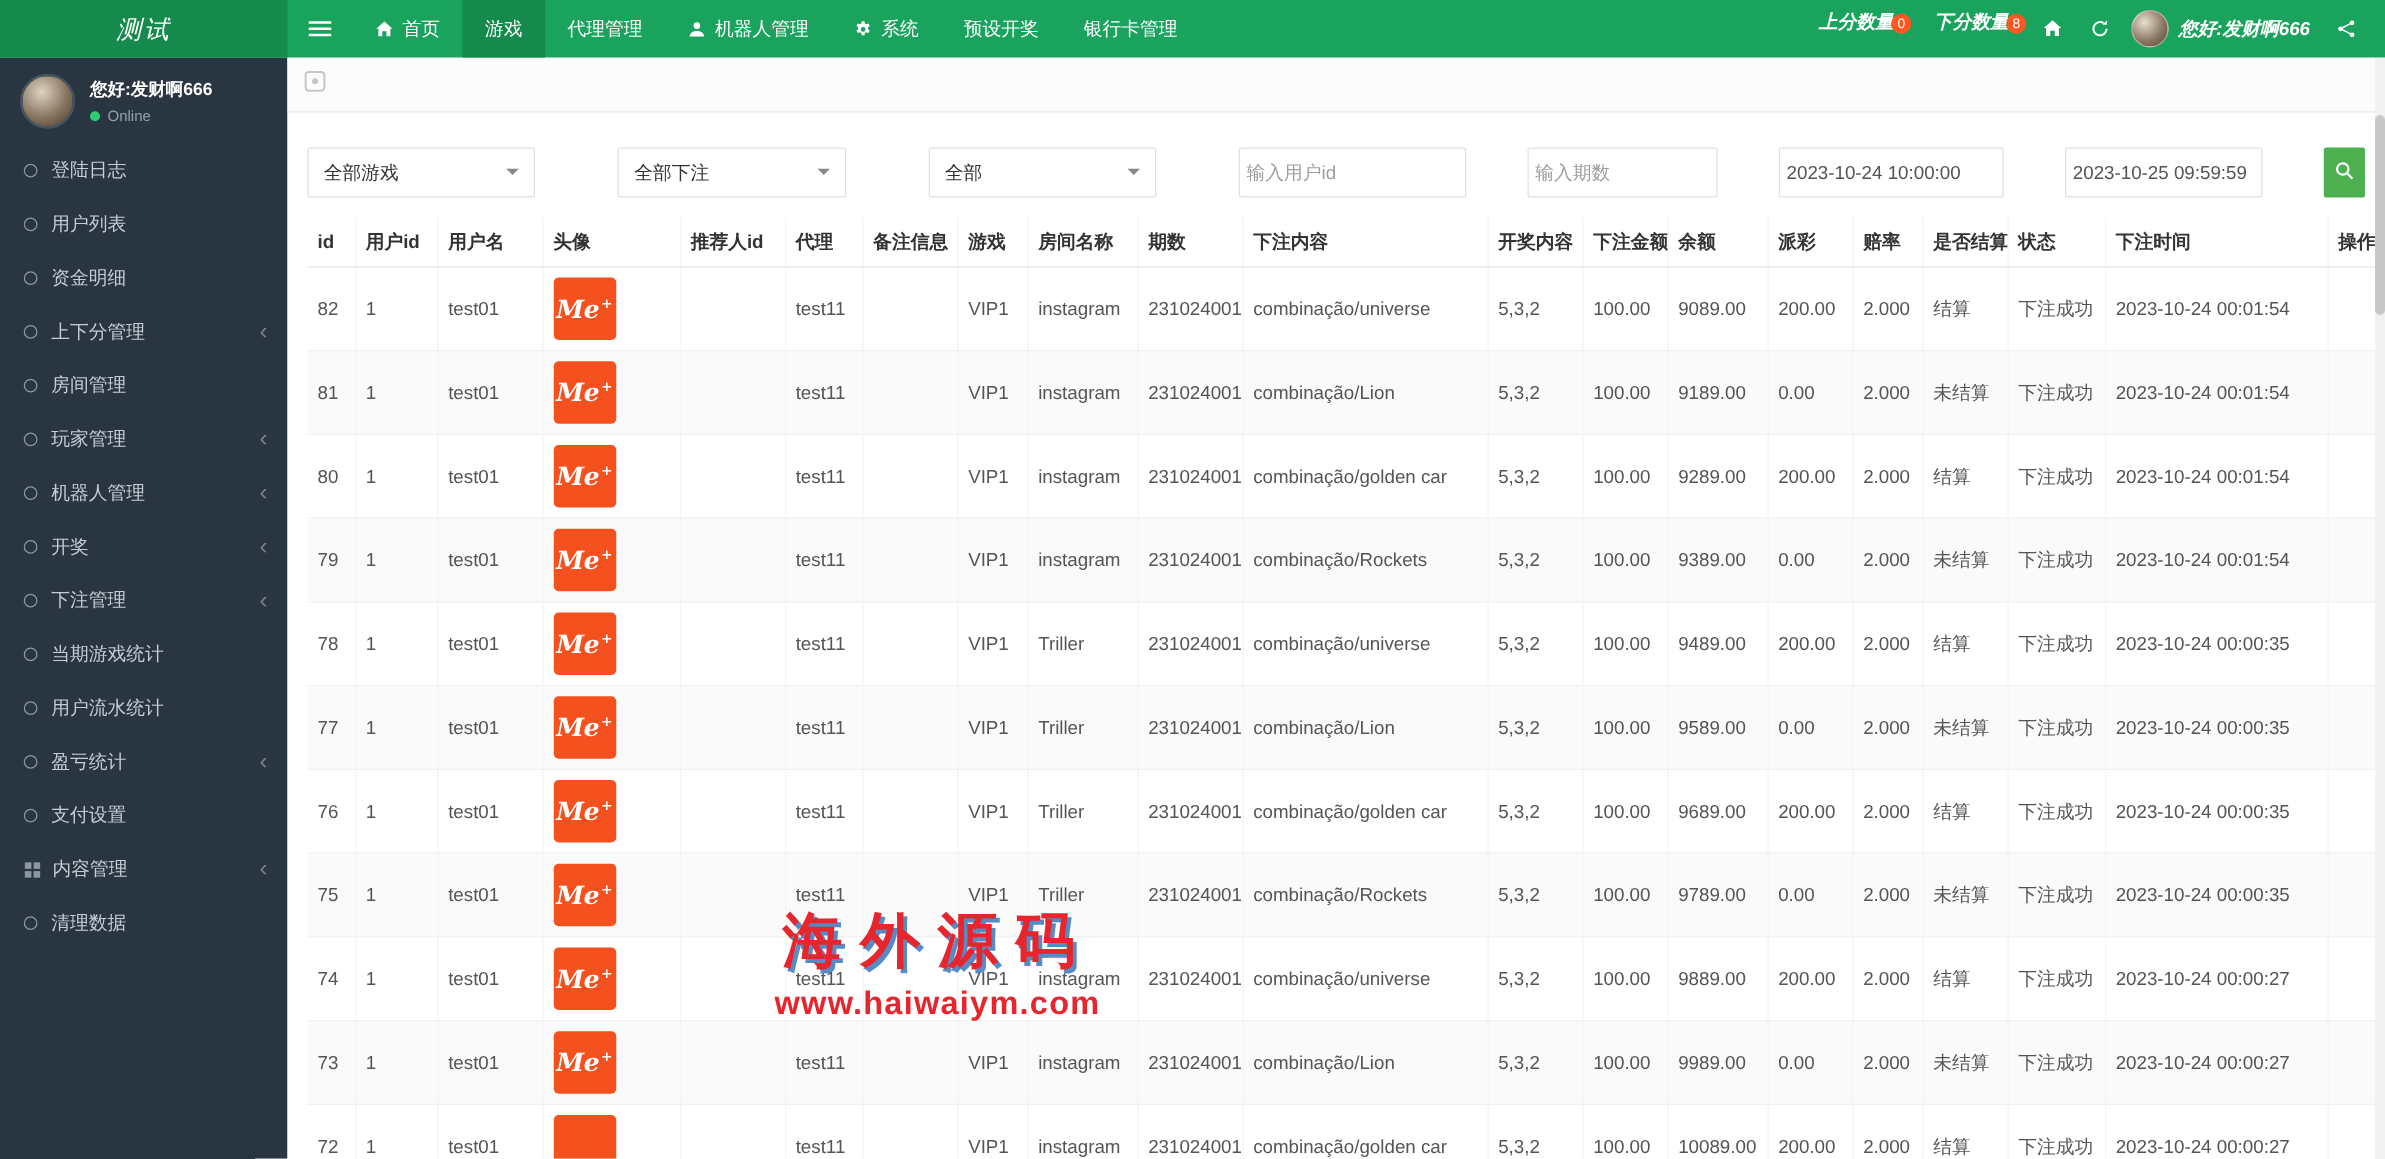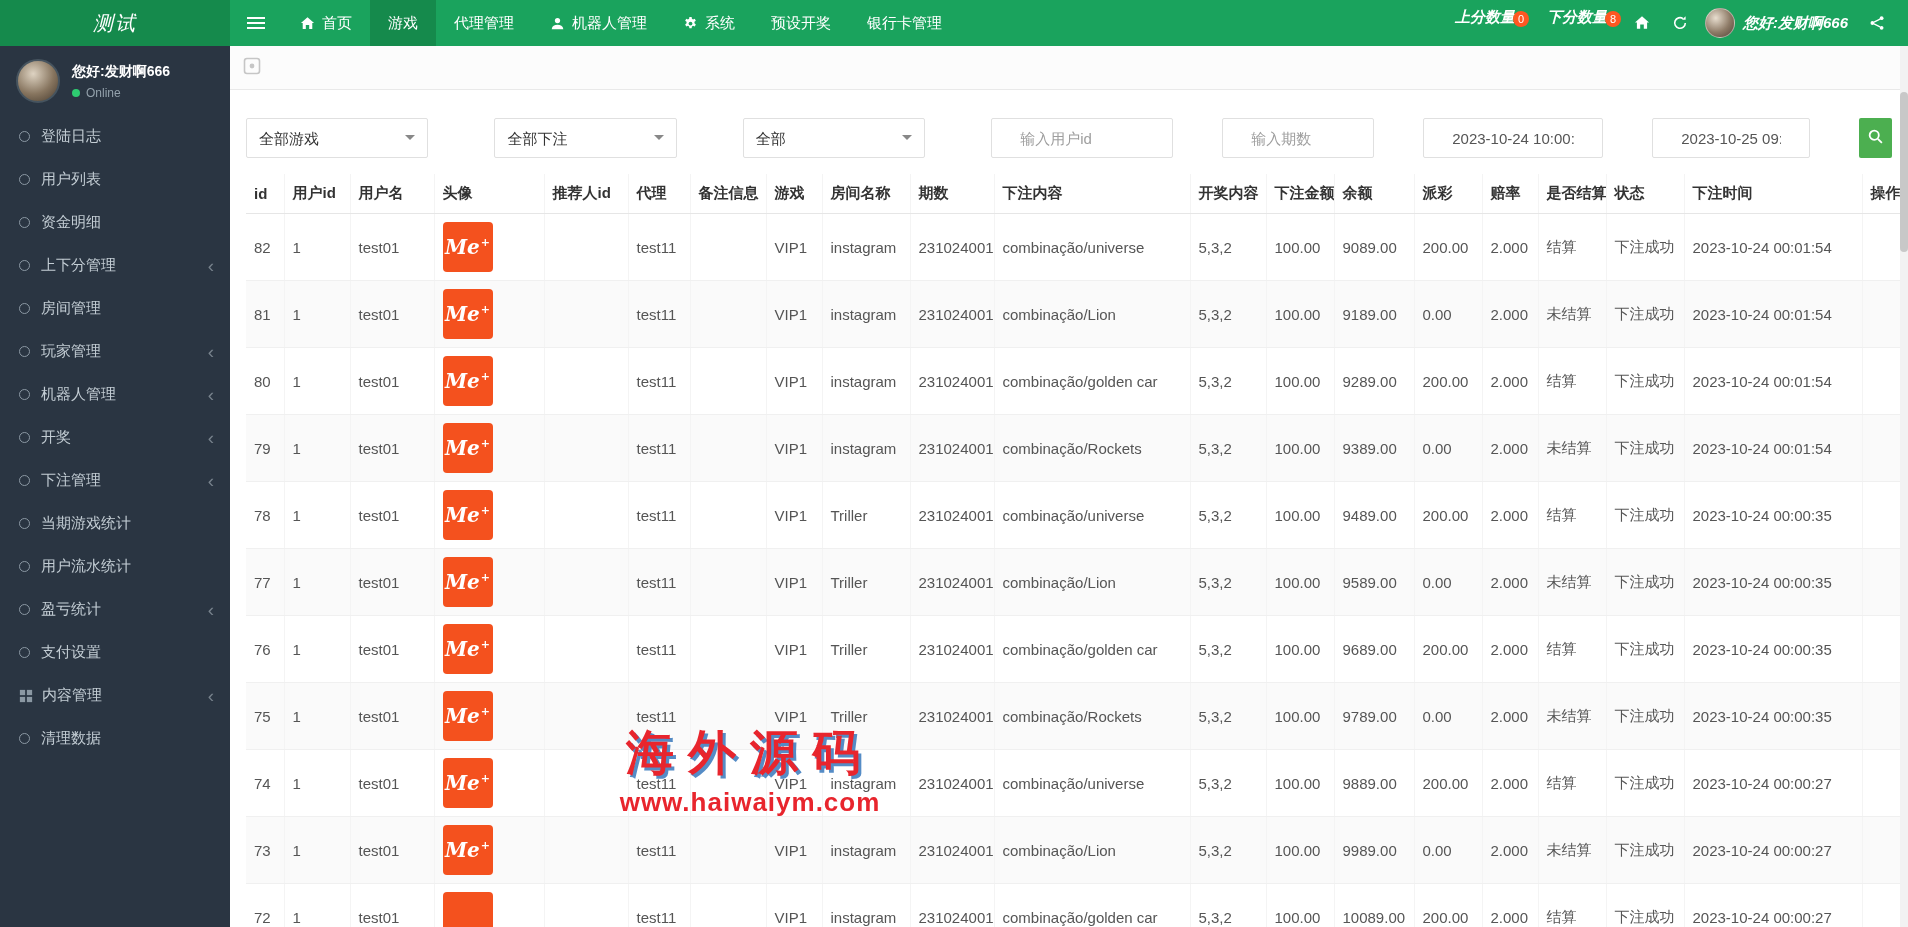--- a/index.html
+++ b/index.html
@@ -48,21 +48,21 @@
   .panel { padding:14px 16px 0; }
   .btn-row { display:flex; align-items:center; gap:10px; }
   .btn-green { background:#4caf50; color:#fff; border:none; border-radius:3px; font-size:15px; padding:0 17px; height:34px; cursor:pointer; font-family:inherit; }
   .chk { width:28px; height:28px; background:#fff; border:1px solid #d5d5d5; border-radius:3px; display:flex; align-items:center; justify-content:center; color:#4caf50; font-size:20px; font-weight:700; cursor:pointer; }
 
   .filters { display:flex; align-items:flex-start; margin-top:14px;gap:35px; }
   .sel { position:relative; width:245px; margin-right:31px; }
   .sel select { width:100%; height:40px; appearance:none; -webkit-appearance:none; border:1px solid #e0e0e0; border-radius:2px;
     padding:0 12px; font-size:15px; color:#333; background:#fff; font-family:inherit; cursor:pointer; }
   .sel::after { content:""; position:absolute; right:13px; top:17px; border:5px solid transparent; border-top-color:#888; pointer-events:none; }
-  .inp { height:40px; border:1px solid #e0e0e0; border-radius:2px; padding:0 28px; font-size:15px; color:#555; font-family:inherit; margin-right:14px; }
+  .inp { height:40px; border:1px solid #e0e0e0; border-radius:2px; padding:0 5px; font-size:15px; color:#555; font-family:inherit; margin-right:14px; }
   .inp::placeholder { color:#9e9e9e; }
   .w-uid { width:182px; } .w-period { width:152px; } .w-date1 { width:180px; } .w-date2 { width:158px; }
   .search-btn { width:44px; height:40px; background:#4caf50; border:none; border-radius:2px; display:flex; align-items:center; justify-content:center; cursor:pointer; }
 
   
   table.bet { width:100%; border-collapse:collapse; table-layout:fixed; margin-top:16px; }
   table.bet th { text-align:left; padding:10px 8px; font-size:15px; color:#333; font-weight:700;
     border-bottom:1px solid #e6e6e6; border-right:1px solid #f4f4f4; white-space:nowrap; overflow:hidden; }
   table.bet td { padding:6px 8px; font-size:15px; color:#555; height:67px;
     border-bottom:1px solid #f0f0f0; border-right:1px solid #f4f4f4; white-space:nowrap; overflow:hidden; }

